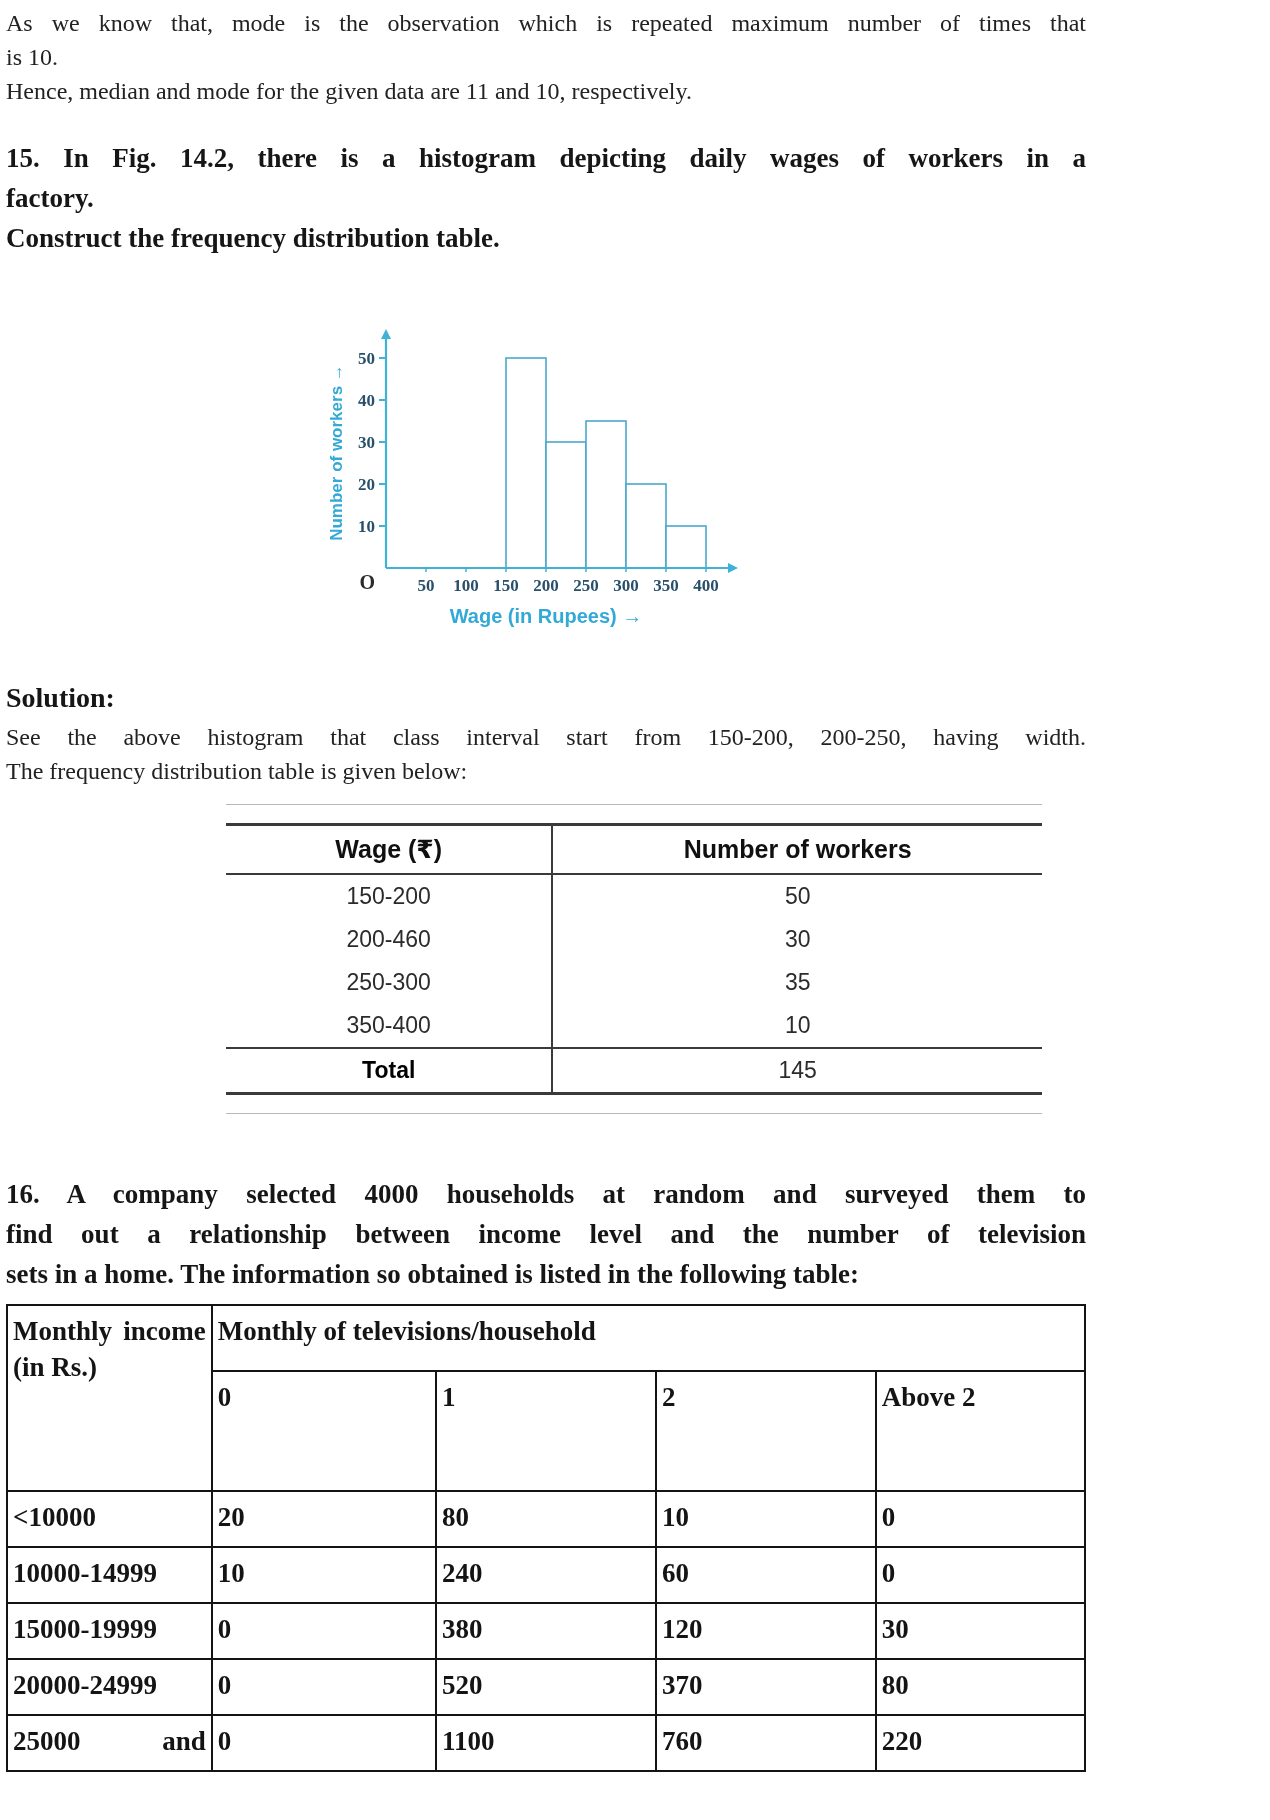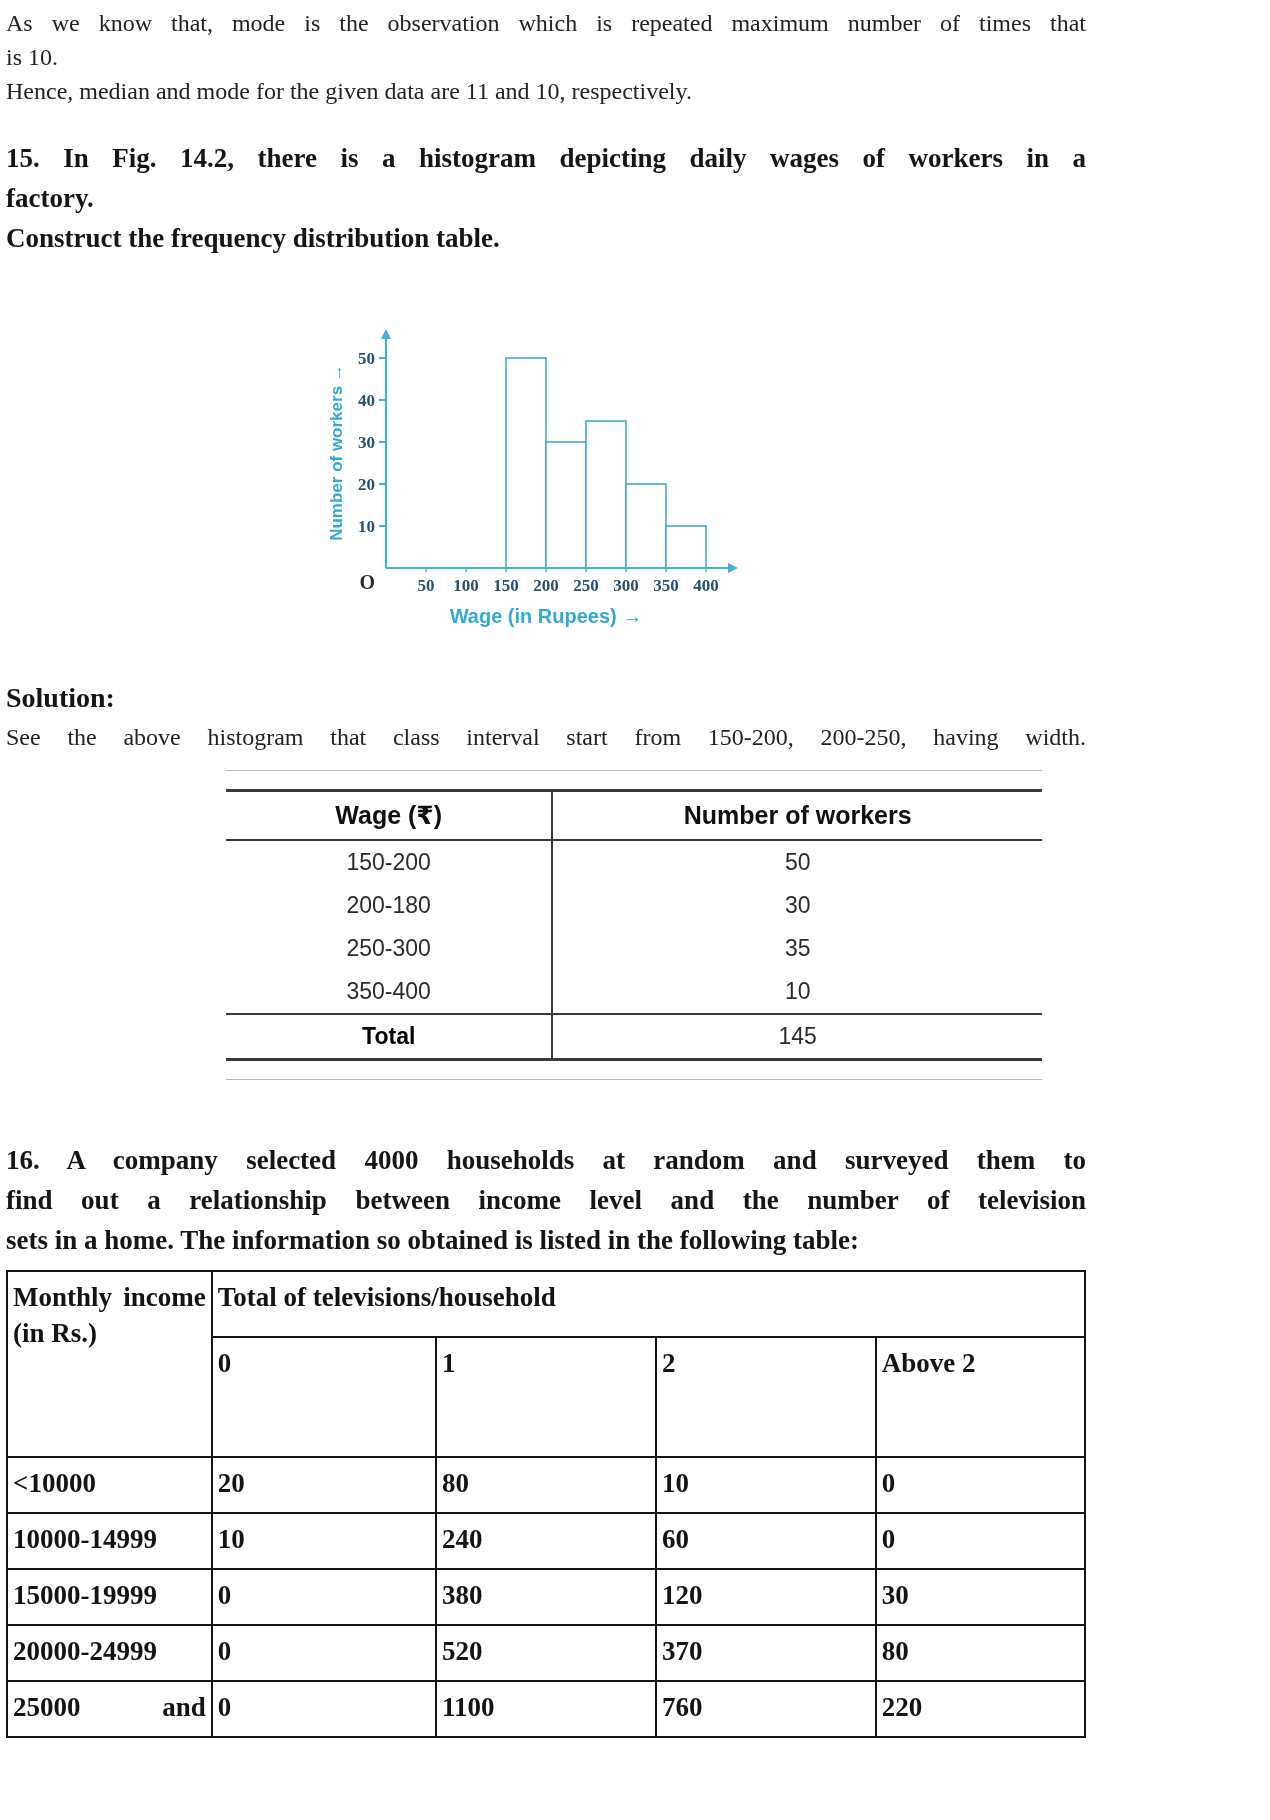--- a/index.html
+++ b/index.html
@@ -115,35 +115,36 @@
       <text x="382" y="323" text-anchor="middle" font-size="17" font-weight="bold" fill="#28506a" font-family="&quot;Liberation Serif&quot;, serif">400</text>
       <text x="51" y="321" text-anchor="end" font-size="20" font-weight="bold" fill="#2a2a2a" font-family="&quot;Liberation Serif&quot;, serif">O</text>
       <text x="18" y="184.5" text-anchor="middle" font-size="17" font-weight="bold" fill="#33a9d6" font-family="&quot;Liberation Sans&quot;, sans-serif" transform="rotate(-90 18 184.5)">Number of workers →</text>
       <text x="222" y="355" text-anchor="middle" font-size="20" font-weight="bold" fill="#33a9d6" font-family="&quot;Liberation Sans&quot;, sans-serif">Wage (in Rupees) →</text>
     </svg>
 </figure>
 
 <div class="b solution-label">Solution:</div>
 <div class="sol-text">
   <div class="t jl">See the above histogram that class interval start from 150-200, 200-250, having width.</div>
+  <div class="t">The frequency distribution table is given below:</div>
 </div>
 
 <div class="freq-wrap">
   <table class="freq-table">
     <tbody>
         <tr class="fhead">
       <td>Wage (₹)</td>
       <td>Number of workers</td>
     </tr>
     <tr>
       <td>150-200</td>
       <td>50</td>
     </tr>
     <tr>
-      <td>200-180</td>
+      <td>200-460</td>
       <td>30</td>
     </tr>
     <tr>
       <td>250-300</td>
       <td>35</td>
     </tr>
     <tr>
       <td>350-400</td>
       <td>10</td>
     </tr>
@@ -165,21 +166,21 @@
   <colgroup>
       <col class="c0">
       <col class="c1">
       <col class="c2">
       <col class="c3">
       <col class="c4">
     </colgroup>
   <tbody>
       <tr class="head1">
     <td class="justify" rowspan="2">Monthly income (in Rs.)</td>
-    <td colspan="4">Total of televisions/household</td>
+    <td colspan="4">Monthly of televisions/household</td>
   </tr>
   <tr class="subhead">
     <td>0</td>
     <td>1</td>
     <td>2</td>
     <td>Above 2</td>
   </tr>
   <tr class="datarow">
     <td>&lt;10000</td>
     <td>20</td>

